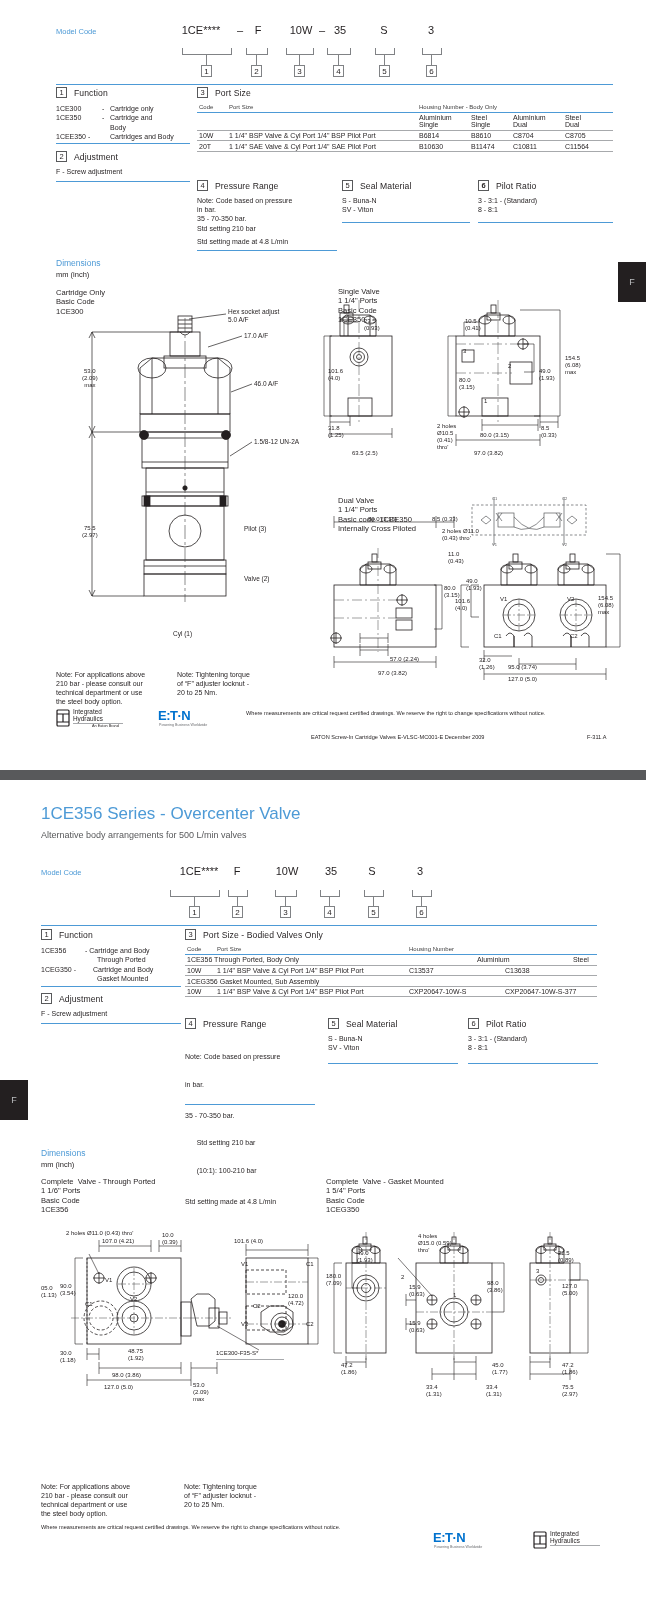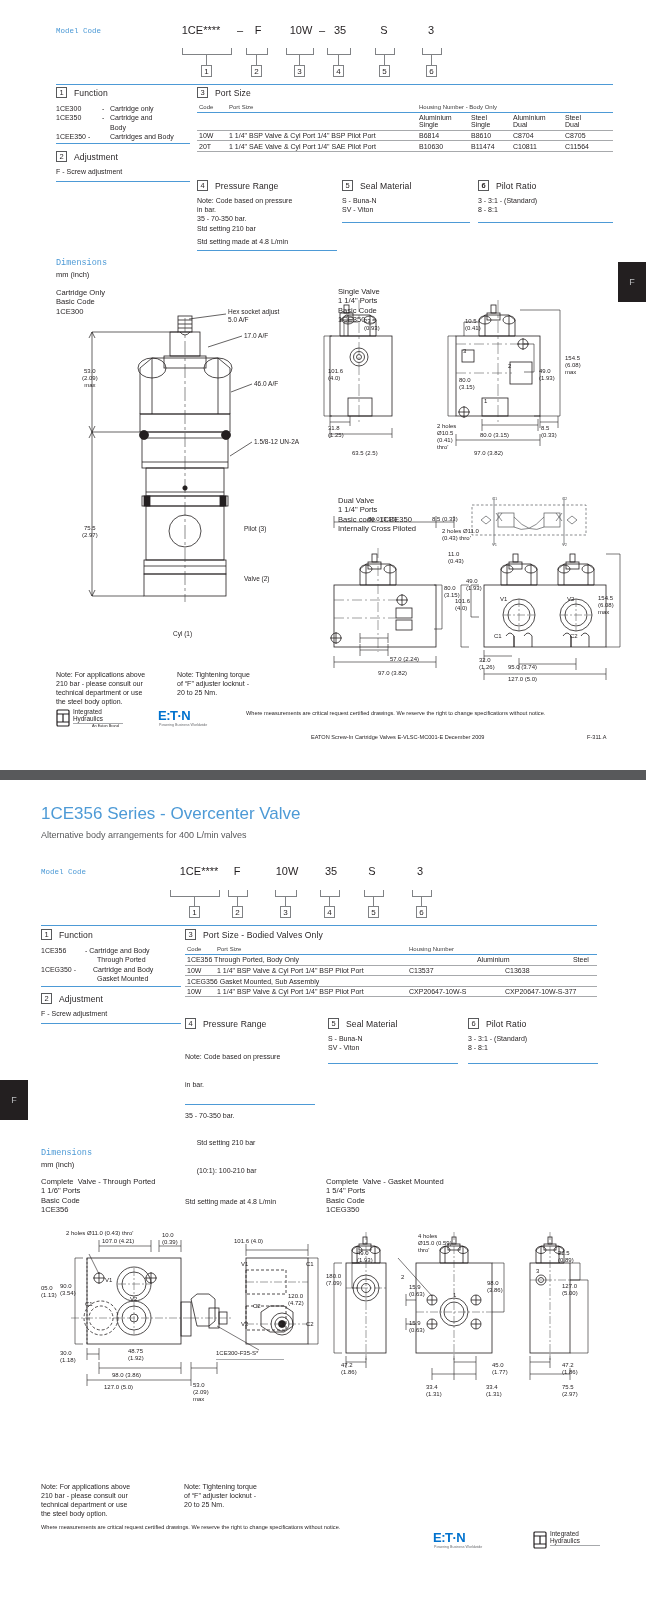--- a/index.html
+++ b/index.html
@@ -9,21 +9,21 @@
     width:646px; height:1600px;
     position:relative; overflow:hidden;
     font-size:7px; color:#231f20;
   }
   .page { position:absolute; left:0; width:646px; background:#ffffff; overflow:hidden; }
   #page1 { top:0; height:770px; }
   #gap   { position:absolute; top:770px; left:0; width:646px; height:10px; background:#58595b; }
   #page2 { top:780px; height:820px; }
 
   
-  .blue { color:#4d9ad6;font-family:Liberation Mono, monospace; }
+  .blue { color:#4d9ad6; }
   .hr-blue { height:1.2px; background:#4d9ad6; }
   .hr-grey { height:.8px; background:#a7a9ac; }
   .box-num {
     display:inline-block; width:11px; height:11px; line-height:10px;
     border:.8px solid #58595b; text-align:center; font-size:7.5px;
     color:#231f20; vertical-align:middle;
   }
   .sec-title { font-size:8.6px; letter-spacing:.1px; }
   .ftab {
     position:absolute; width:28px; height:40px; background:#231f20;
@@ -566,21 +566,21 @@
 
 <div id="gap"></div>
 
 <div class="page" id="page2">
 
   <div class="ftab" style="left:0px; top:300px;">F</div>
 
   <div class="h1" style="left:41px; top:24px;">
     <span class="dark">1CE356 Series</span><span> - Overcenter Valve</span>
   </div>
-  <div class="h2" style="left:41px; top:50px;">Alternative body arrangements for 400 L/min valves</div>
+  <div class="h2" style="left:41px; top:50px;">Alternative body arrangements for 500 L/min valves</div>
 
   <div>
     <div class="mc-label blue" style="left:41px; top:88px;">Model Code</div>
     <div class="mc-val" style="left:168px; top:85px; width:62px;">1CE****</div>
     <div class="mc-val" style="left:228px; top:85px; width:18px;">F</div>
     <div class="mc-val" style="left:270px; top:85px; width:34px;">10W</div>
     <div class="mc-val" style="left:318px; top:85px; width:26px;">35</div>
     <div class="mc-val" style="left:363px; top:85px; width:18px;">S</div>
     <div class="mc-val" style="left:411px; top:85px; width:18px;">3</div>
 

